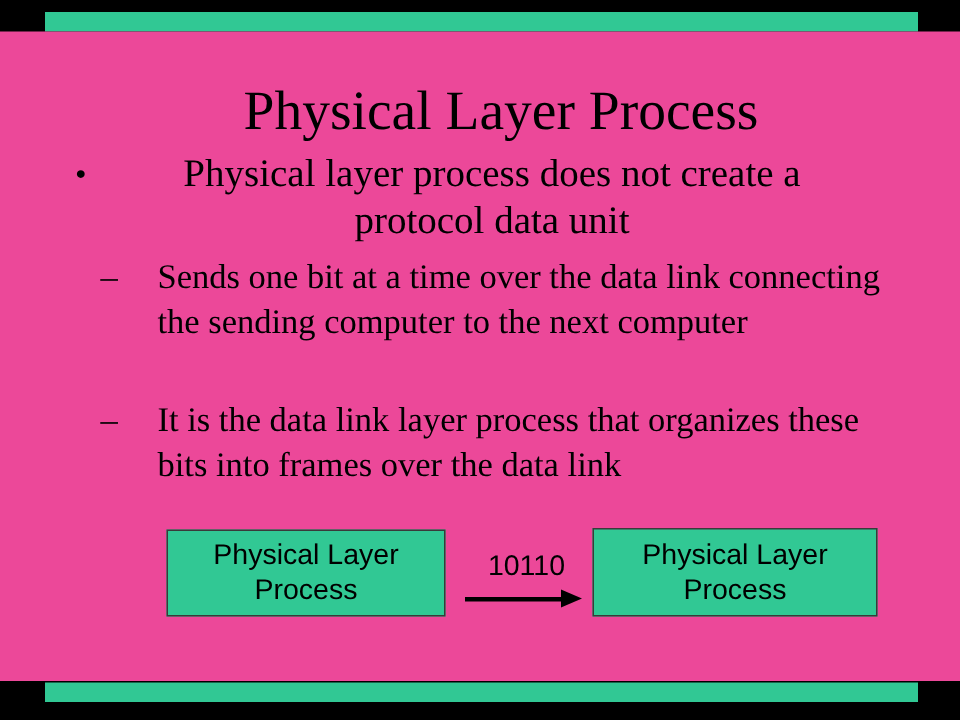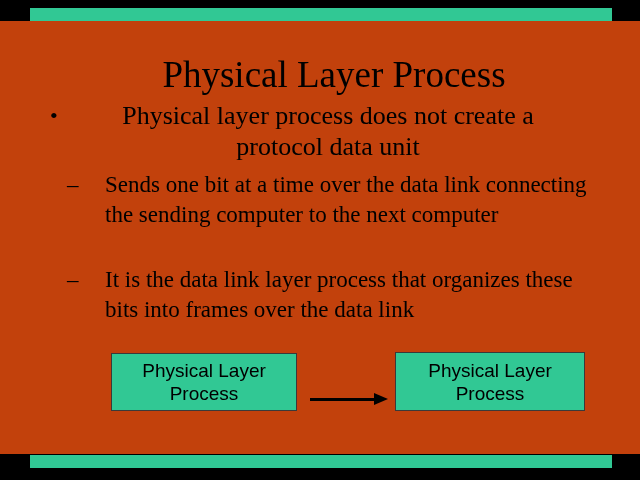--- a/index.html
+++ b/index.html
@@ -14,21 +14,21 @@
     position: absolute;
     left: 30px; width: 582px; height: 13px;
     background: #31C894;
   }
   .bar-top { top: 8px; }
   .bar-bottom { top: 455px; }
   .slide {
     position: absolute;
     left: 0; top: 21px;
     width: 640px; height: 433px;
-    background: #c2410c;
+    background: #ec4899;
     color: #000000;
   }
   .title {
     position: absolute;
     left: 0; right: 0; top: 32px;
     margin: 0;
     padding-left: 28px;
     font-size: 37px;
     font-weight: normal;
     line-height: 44px;
@@ -123,20 +123,21 @@
 
     <div class="sub sub2">
       <span class="smarker">–</span>
       <span class="stext">It is the data link layer process that organizes these bits into frames over the data link</span>
     </div>
 
     <div class="diagram">
       <div class="pbox pbox-left">
         <span class="box-label-text">Physical Layer Process</span>
       </div>
+      <div class="arrow-label">10110</div>
       <div class="arrow-line"></div>
       <div class="arrow-head"></div>
       <div class="pbox pbox-right">
         <span class="box-label-text">Physical Layer Process</span>
       </div>
     </div>
   </div>
 
   <div class="bar bar-bottom"></div>
 </div>

